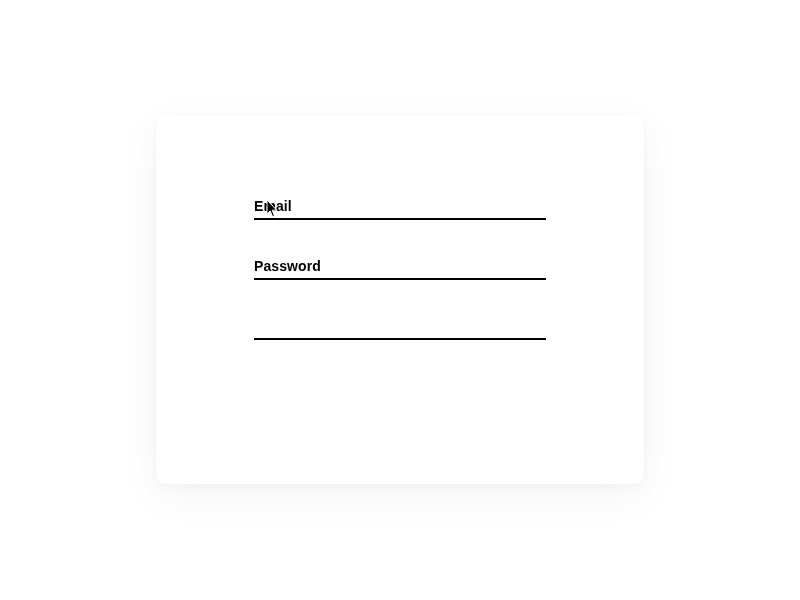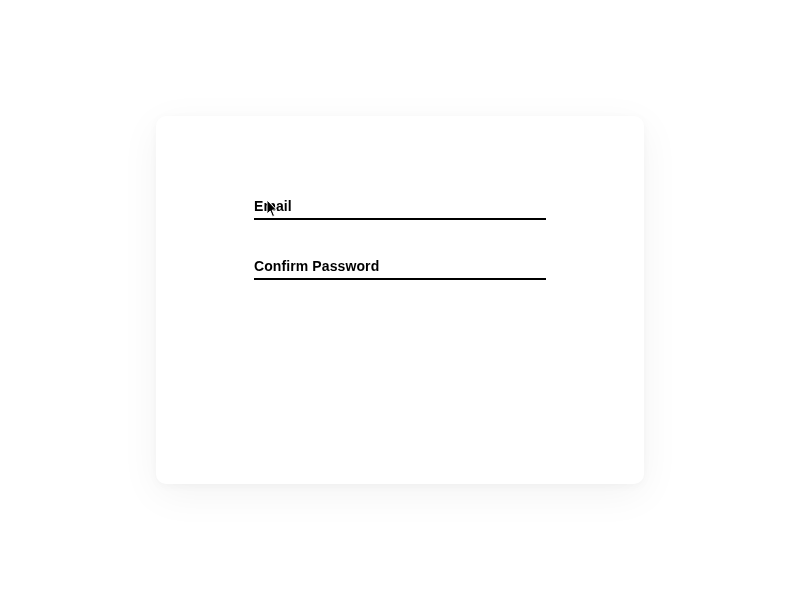--- a/index.html
+++ b/index.html
@@ -68,23 +68,26 @@
 <body>
 
 <div class="viewport">
   <div class="card">
 
     <div class="field">
       <span class="field-label">Email</span>
       <input class="field-input" type="email" value="" style="">
     </div>
 
+    <div class="field">
+      <span class="field-label">Password</span>
+      <input class="field-input" type="password" value="" style="">
+    </div>
 
     <div class="field">
-      <span class="field-label">Confirm Password</span>
       <input class="field-input" type="password" value="" style="">
     </div>
 
     <div class="cursor-arrow">
       <svg width="12" height="18" viewBox="0 0 12 18">
         <path d="M0 0 L0 14 L3.2 11 L5.5 16.5 L7.5 15.7 L5.2 10.2 L9.6 10 Z" fill="#000000" stroke="#ffffff" stroke-width="1"></path>
       </svg>
     </div>
 
   </div>

